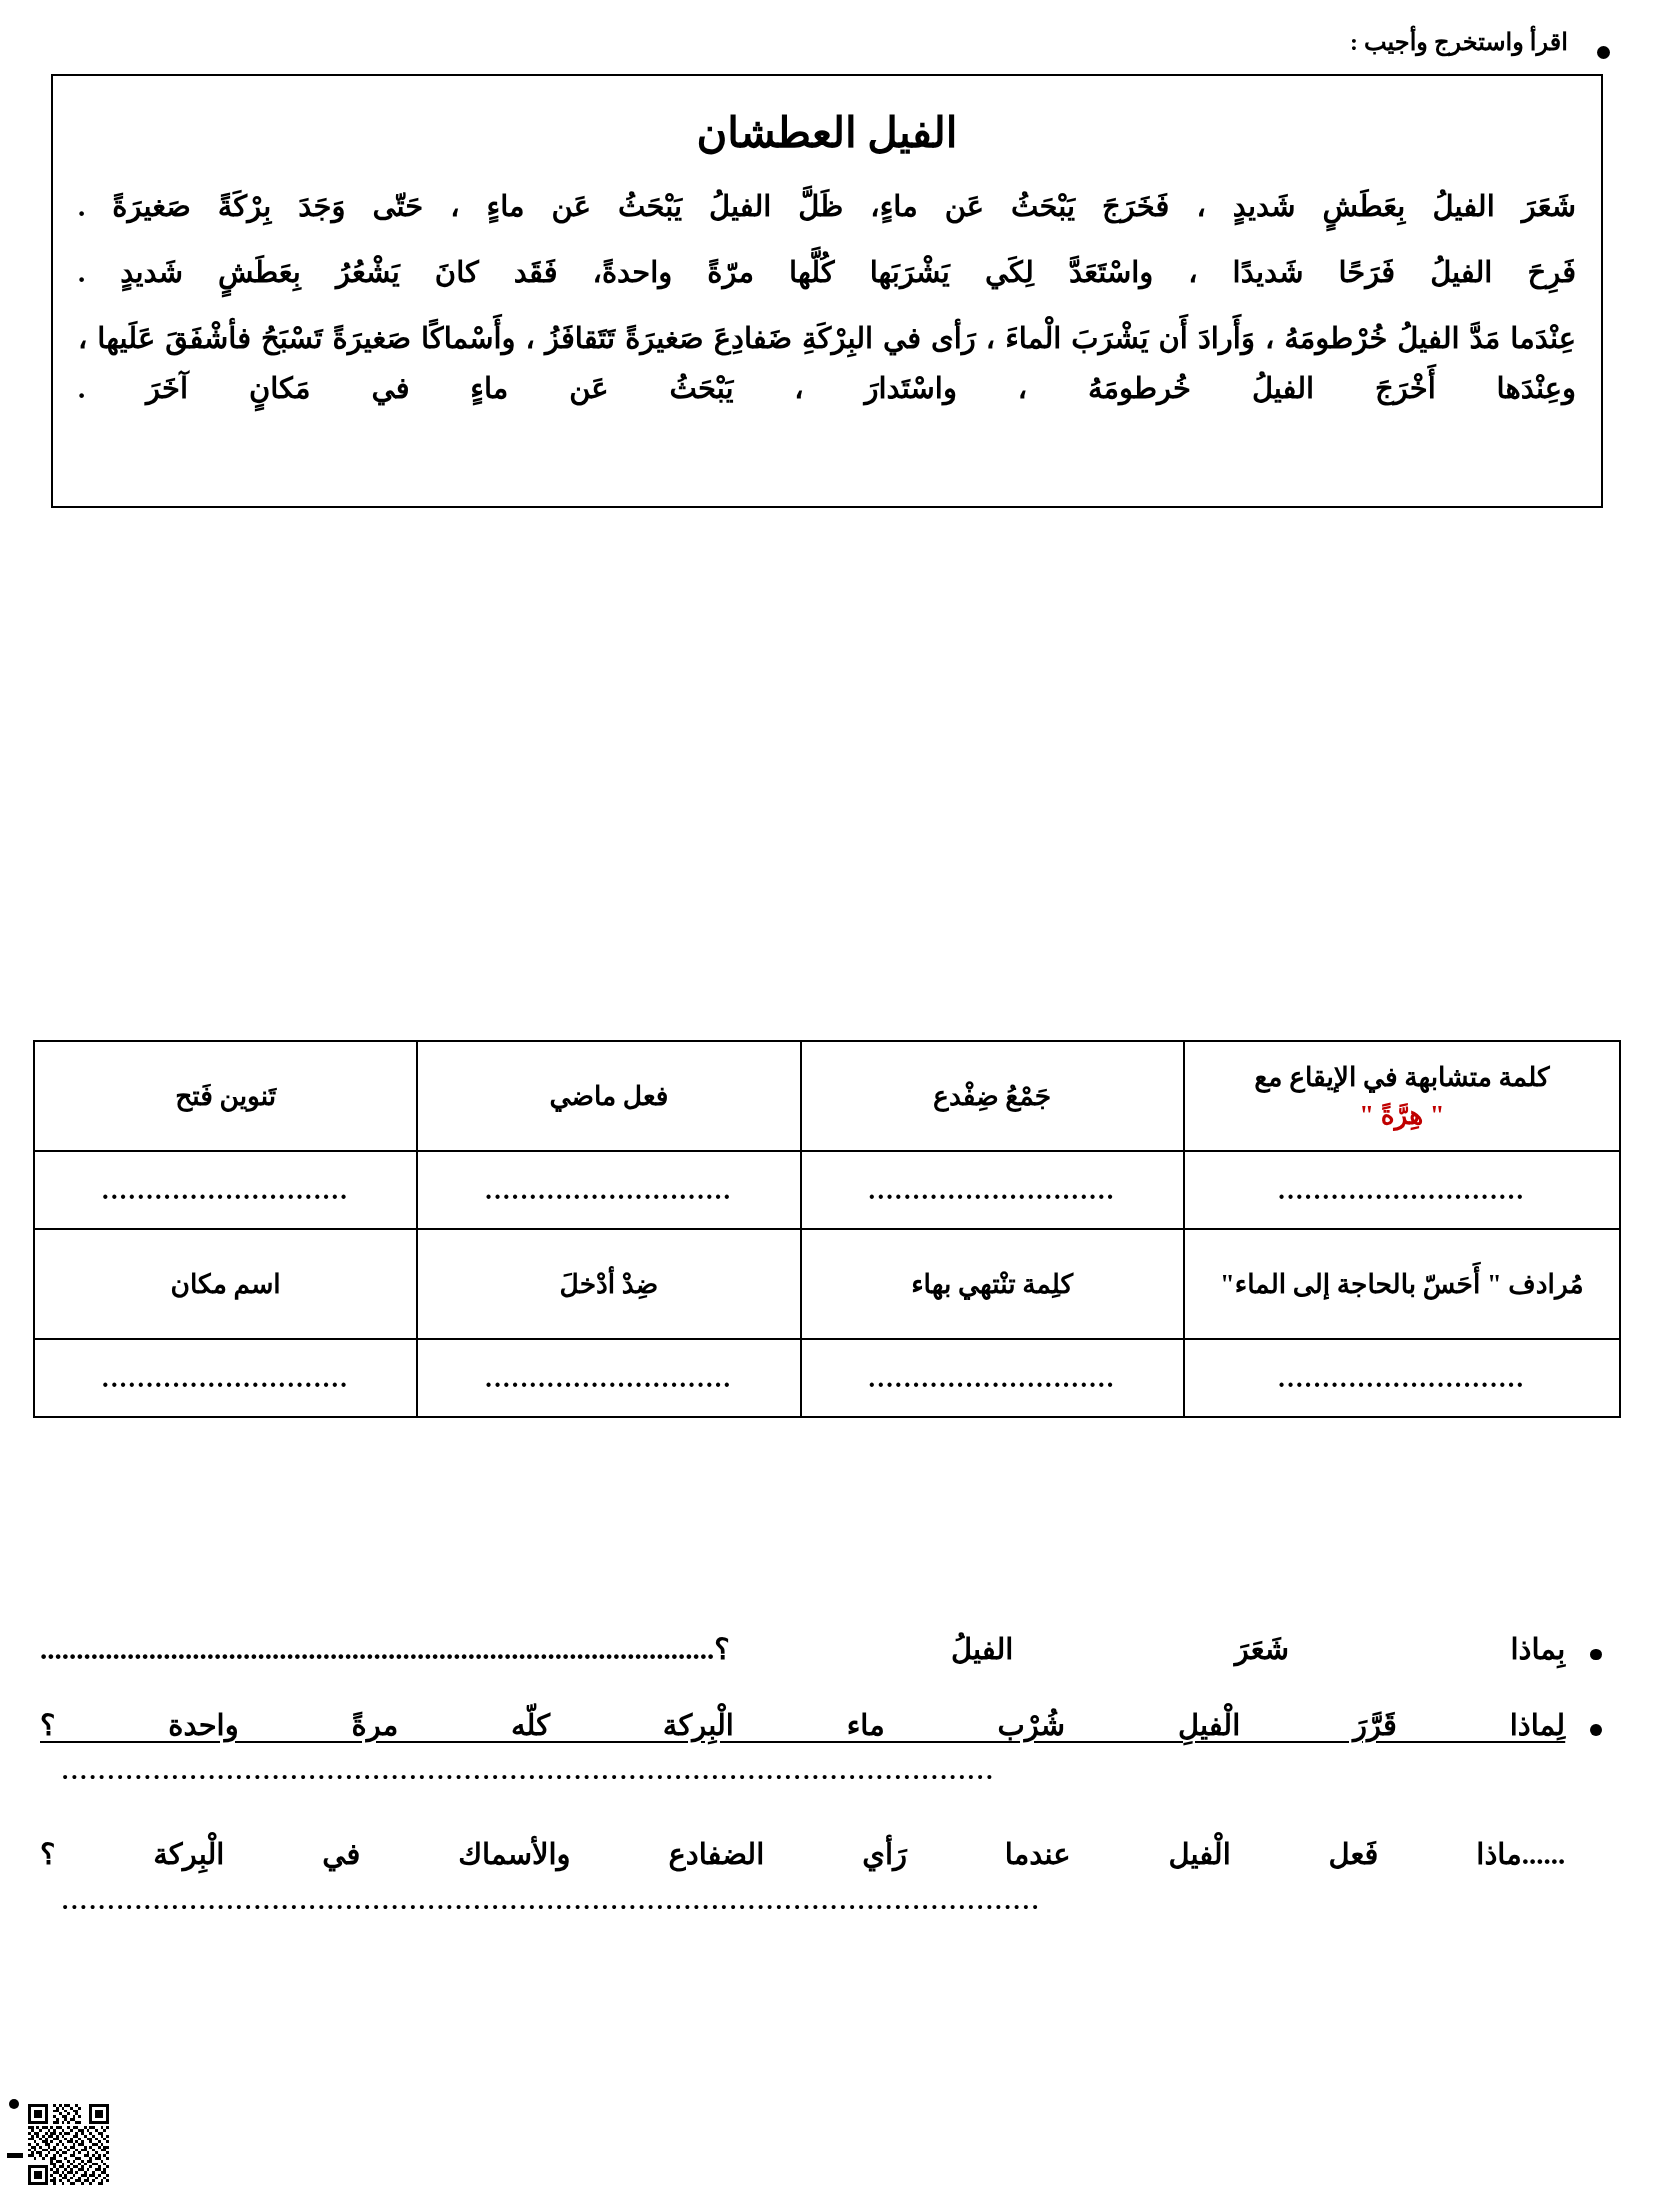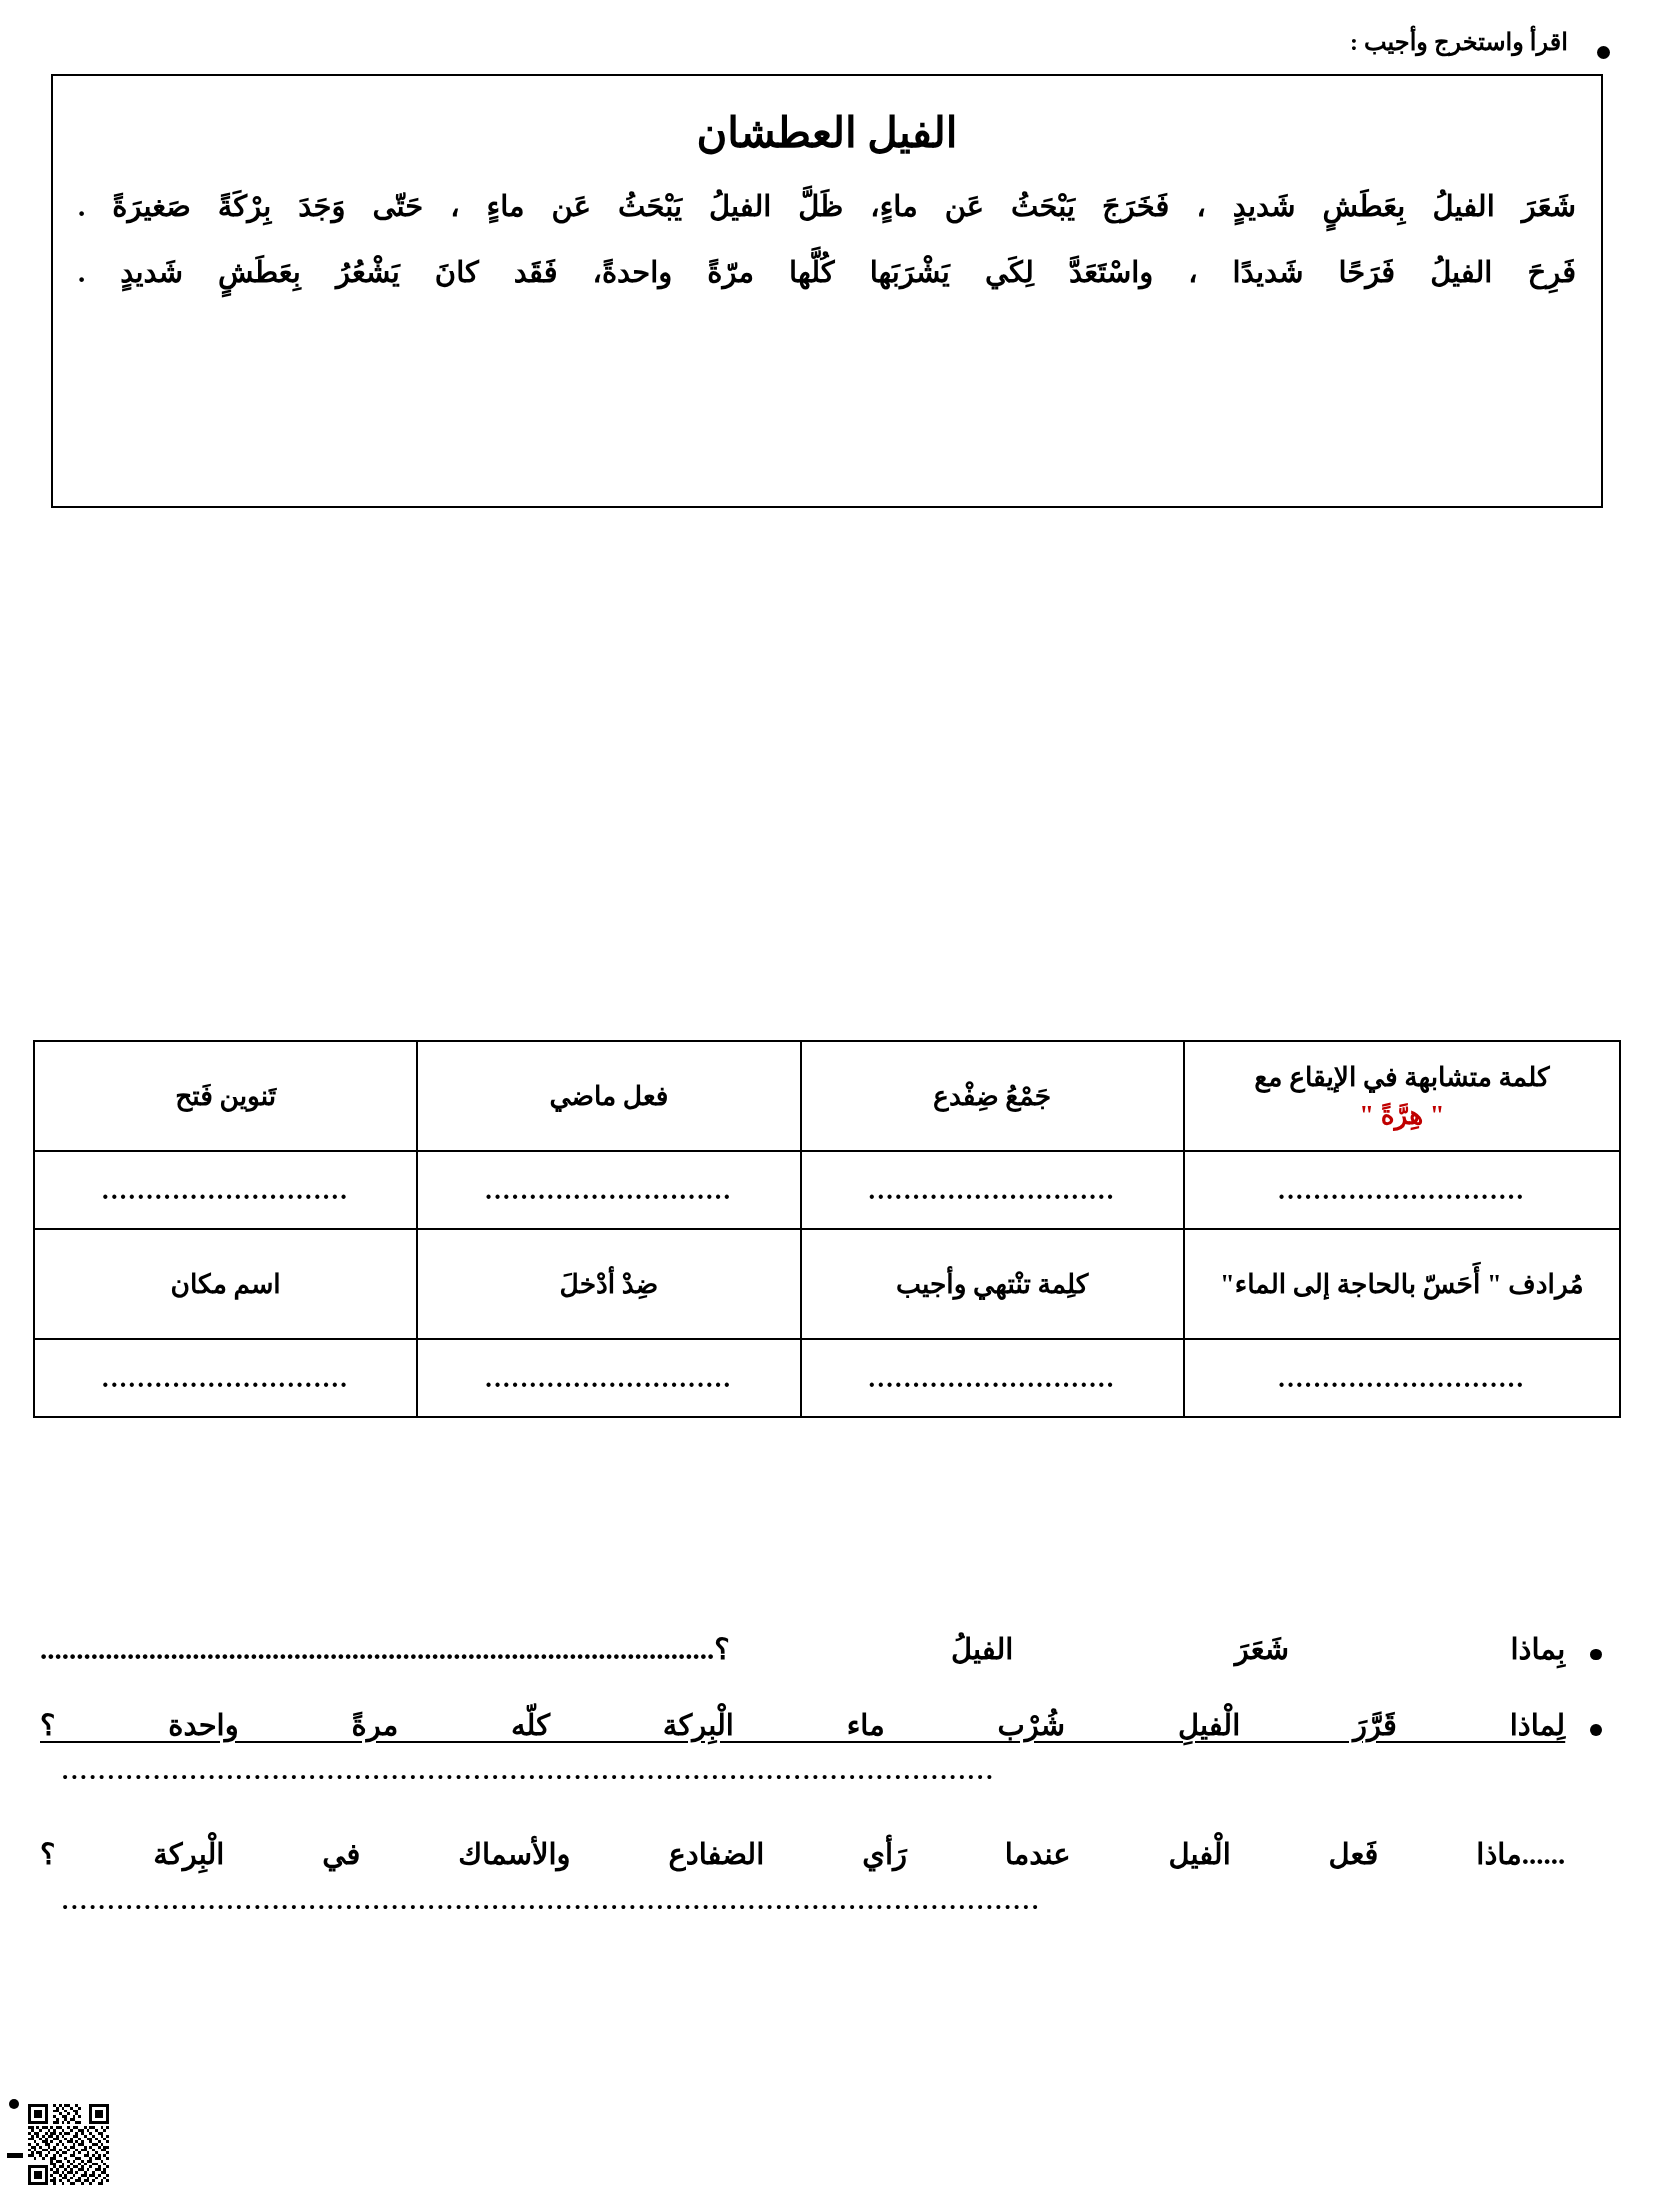--- a/index.html
+++ b/index.html
@@ -197,20 +197,21 @@
 
   <div class="instruction-row">
     <span class="bullet"></span>
     <span class="instruction-text">اقرأ واستخرج وأجيب :</span>
   </div>
 
   <div class="passage-box">
     <div class="passage-title">الفيل العطشان</div>
     <p class="passage-par">شَعَرَ الفيلُ بِعَطَشٍ شَديدٍ ، فَخَرَجَ يَبْحَثُ عَن ماءٍ، ظَلَّ الفيلُ يَبْحَثُ عَن ماءٍ ، حَتّى وَجَدَ بِرْكَةً صَغيرَةً .</p>
     <p class="passage-par">فَرِحَ الفيلُ فَرَحًا شَديدًا ، واسْتَعَدَّ لِكَي يَشْرَبَها كُلَّها مرّةً واحدةً، فَقَد كانَ يَشْعُرُ بِعَطَشٍ شَديدٍ .</p>
+    <p class="passage-par">عِنْدَما مَدَّ الفيلُ خُرْطومَهُ ، وَأَرادَ أَن يَشْرَبَ الْماءَ ، رَأى في البِرْكَةِ ضَفادِعَ صَغيرَةً تَتَقافَزُ ، وأَسْماكًا صَغيرَةً تَسْبَحُ فأشْفَقَ عَلَيها ، وعِنْدَها أَخْرَجَ الفيلُ خُرطومَهُ ، واسْتَدارَ ، يَبْحَثُ عَن ماءٍ في مَكانٍ آخَرَ .</p>
   </div>
 
   <div class="table-wrap">
     <table class="grammar">
       <tbody>
         <tr class="header-row">
           <td class="col-wide">
             <span>كلمة متشابهة في الإيقاع مع</span><br>
             <span class="red-word">" هِرَّةً "</span>
           </td>
@@ -219,21 +220,21 @@
           <td class="col-std">تَنوين فَتح</td>
         </tr>
         <tr class="answer-row">
           <td class="col-wide dots-cell">............................</td>
           <td class="col-std dots-cell">............................</td>
           <td class="col-std dots-cell">............................</td>
           <td class="col-std dots-cell">............................</td>
         </tr>
         <tr class="header-row">
           <td class="col-wide">مُرادف " أَحَسّ بالحاجة إلى الماء"</td>
-          <td class="col-std">كلِمة تنْتهي وأجيب</td>
+          <td class="col-std">كلِمة تنْتهي بهاء</td>
           <td class="col-std">ضِدْ أدْخلَ</td>
           <td class="col-std">اسم مكان</td>
         </tr>
         <tr class="answer-row">
           <td class="col-wide dots-cell">............................</td>
           <td class="col-std dots-cell">............................</td>
           <td class="col-std dots-cell">............................</td>
           <td class="col-std dots-cell">............................</td>
         </tr>
       </tbody>

